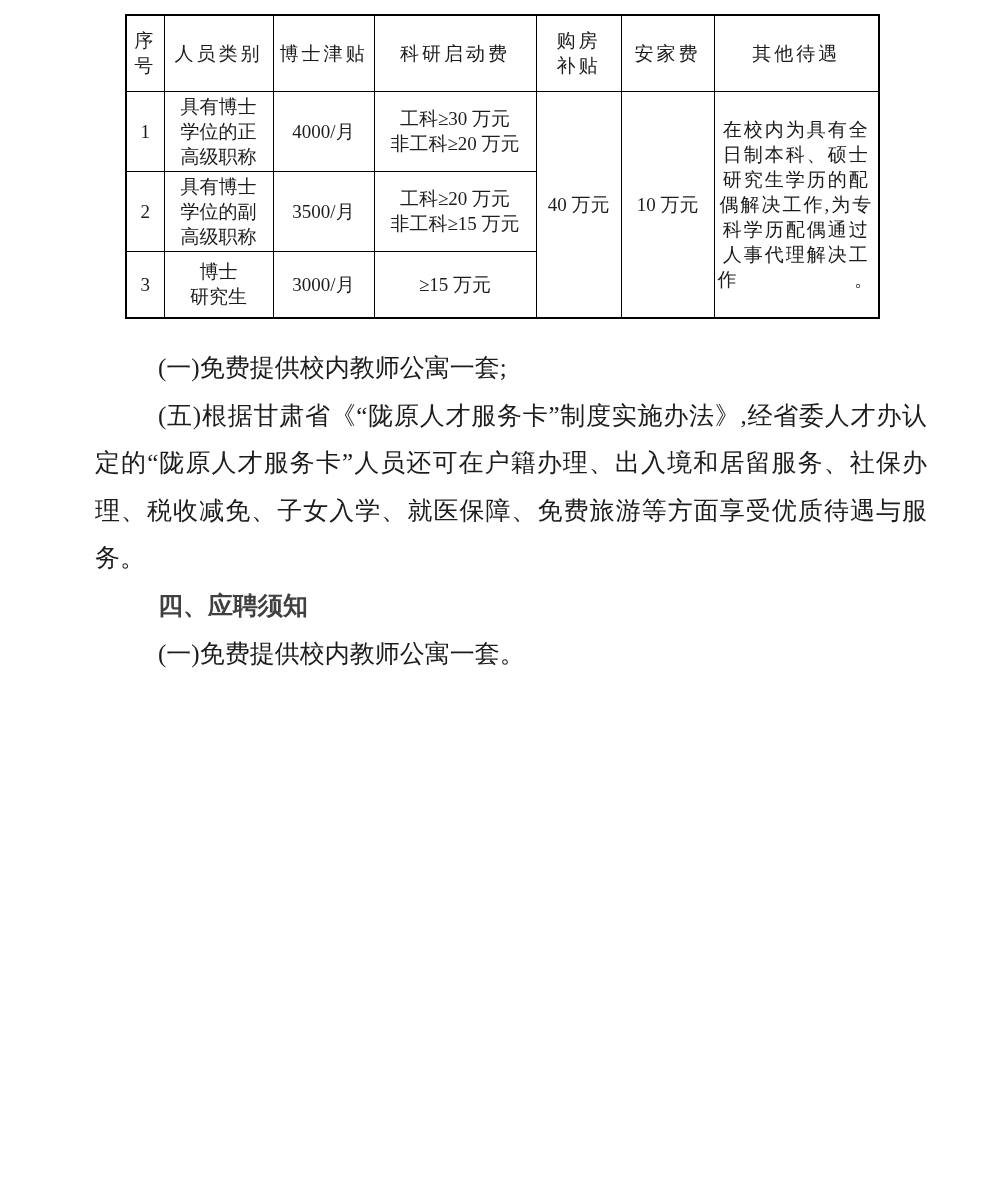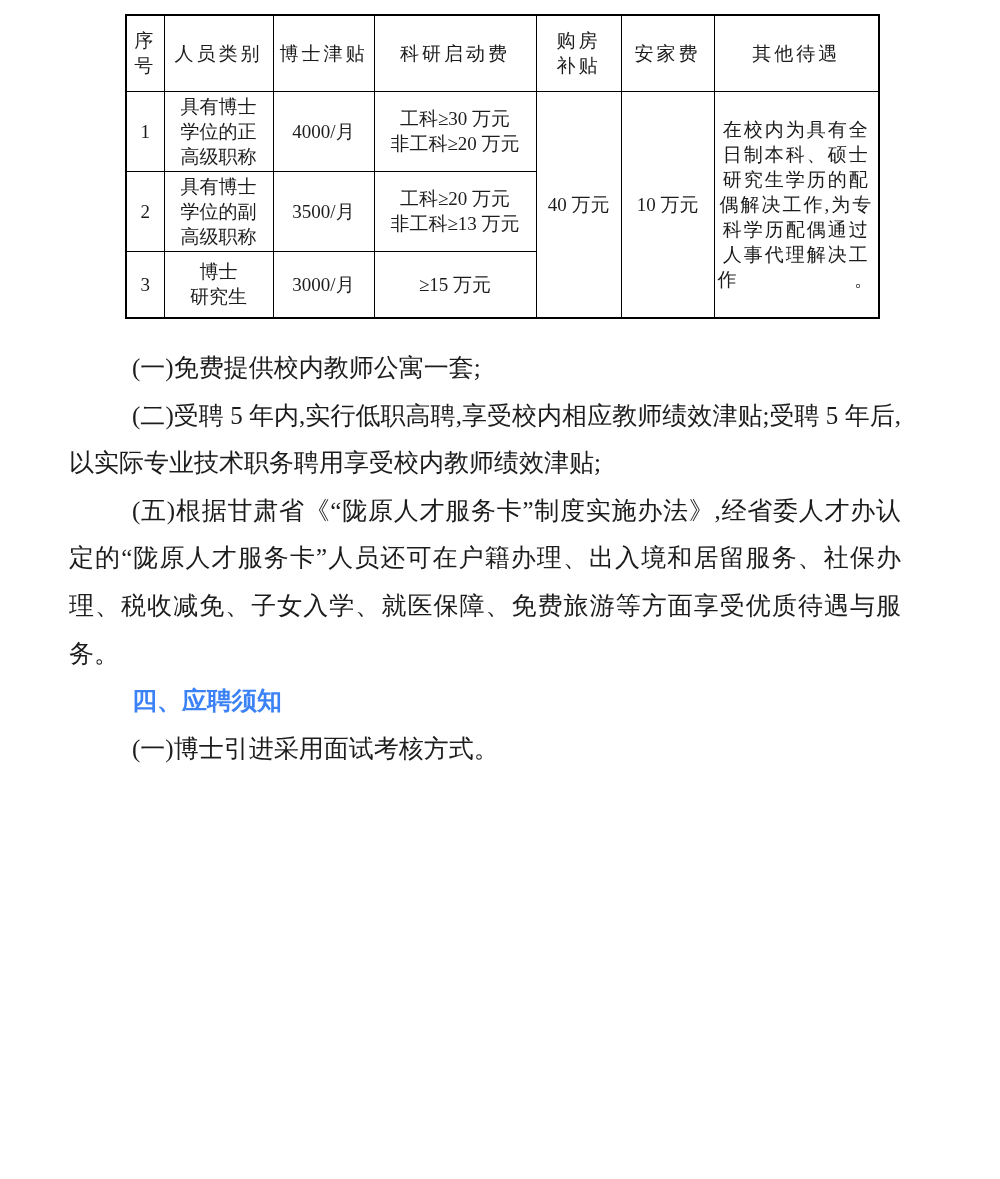--- a/index.html
+++ b/index.html
@@ -35,30 +35,30 @@
   td.other-benefits {
     text-align:justify; text-align-last:justify;
     letter-spacing:2px;
     line-height:29px;
     padding:6px 9px;
     vertical-align:middle;
   }
 
   
   .bodytext {
-    position:absolute; left:69px; top:344px; width:832px;
+    position:absolute; left:95px; top:344px; width:832px;
     font-size:25px; line-height:47.6px;
     text-align:justify;
   }
   .bodytext p { margin:0; text-indent:63px; }
   .bodytext h2 {
     margin:0; text-indent:63px;
     font-family:"Liberation Sans","DejaVu Sans",sans-serif;
     font-weight:bold; font-size:25px; line-height:47.6px;
-    color:#3b82f6;
+    color:#404040;
   }
 </style>
 </head>
 <body>
 
 <div class="page">
 
   <table class="benefits">
     <colgroup>
       <col style="width:38px">
@@ -116,39 +116,38 @@
       <tr class="row2">
         <td>2</td>
         <td>
           <div>具有博士</div>
           <div>学位的副</div>
           <div>高级职称</div>
         </td>
         <td>3500/月</td>
         <td>
           <div>工科≥20 万元</div>
-          <div>非工科≥13 万元</div>
+          <div>非工科≥15 万元</div>
         </td>
       </tr>
 
       <tr class="row3">
         <td>3</td>
         <td>
           <div>博士</div>
           <div>研究生</div>
         </td>
         <td>3000/月</td>
         <td>
           <div>≥15 万元</div>
         </td>
       </tr>
     </tbody>
   </table>
 
   <div class="bodytext">
     <p>(一)免费提供校内教师公寓一套;</p>
-    <p>(二)受聘 5 年内,实行低职高聘,享受校内相应教师绩效津贴;受聘 5 年后,以实际专业技术职务聘用享受校内教师绩效津贴;</p>
     <p>(五)根据甘肃省《“陇原人才服务卡”制度实施办法》,经省委人才办认定的“陇原人才服务卡”人员还可在户籍办理、出入境和居留服务、社保办理、税收减免、子女入学、就医保障、免费旅游等方面享受优质待遇与服务。</p>
     <h2>四、应聘须知</h2>
-    <p>(一)博士引进采用面试考核方式。</p>
+    <p>(一)免费提供校内教师公寓一套。</p>
   </div>
 
 </div>
 
 </body></html>

